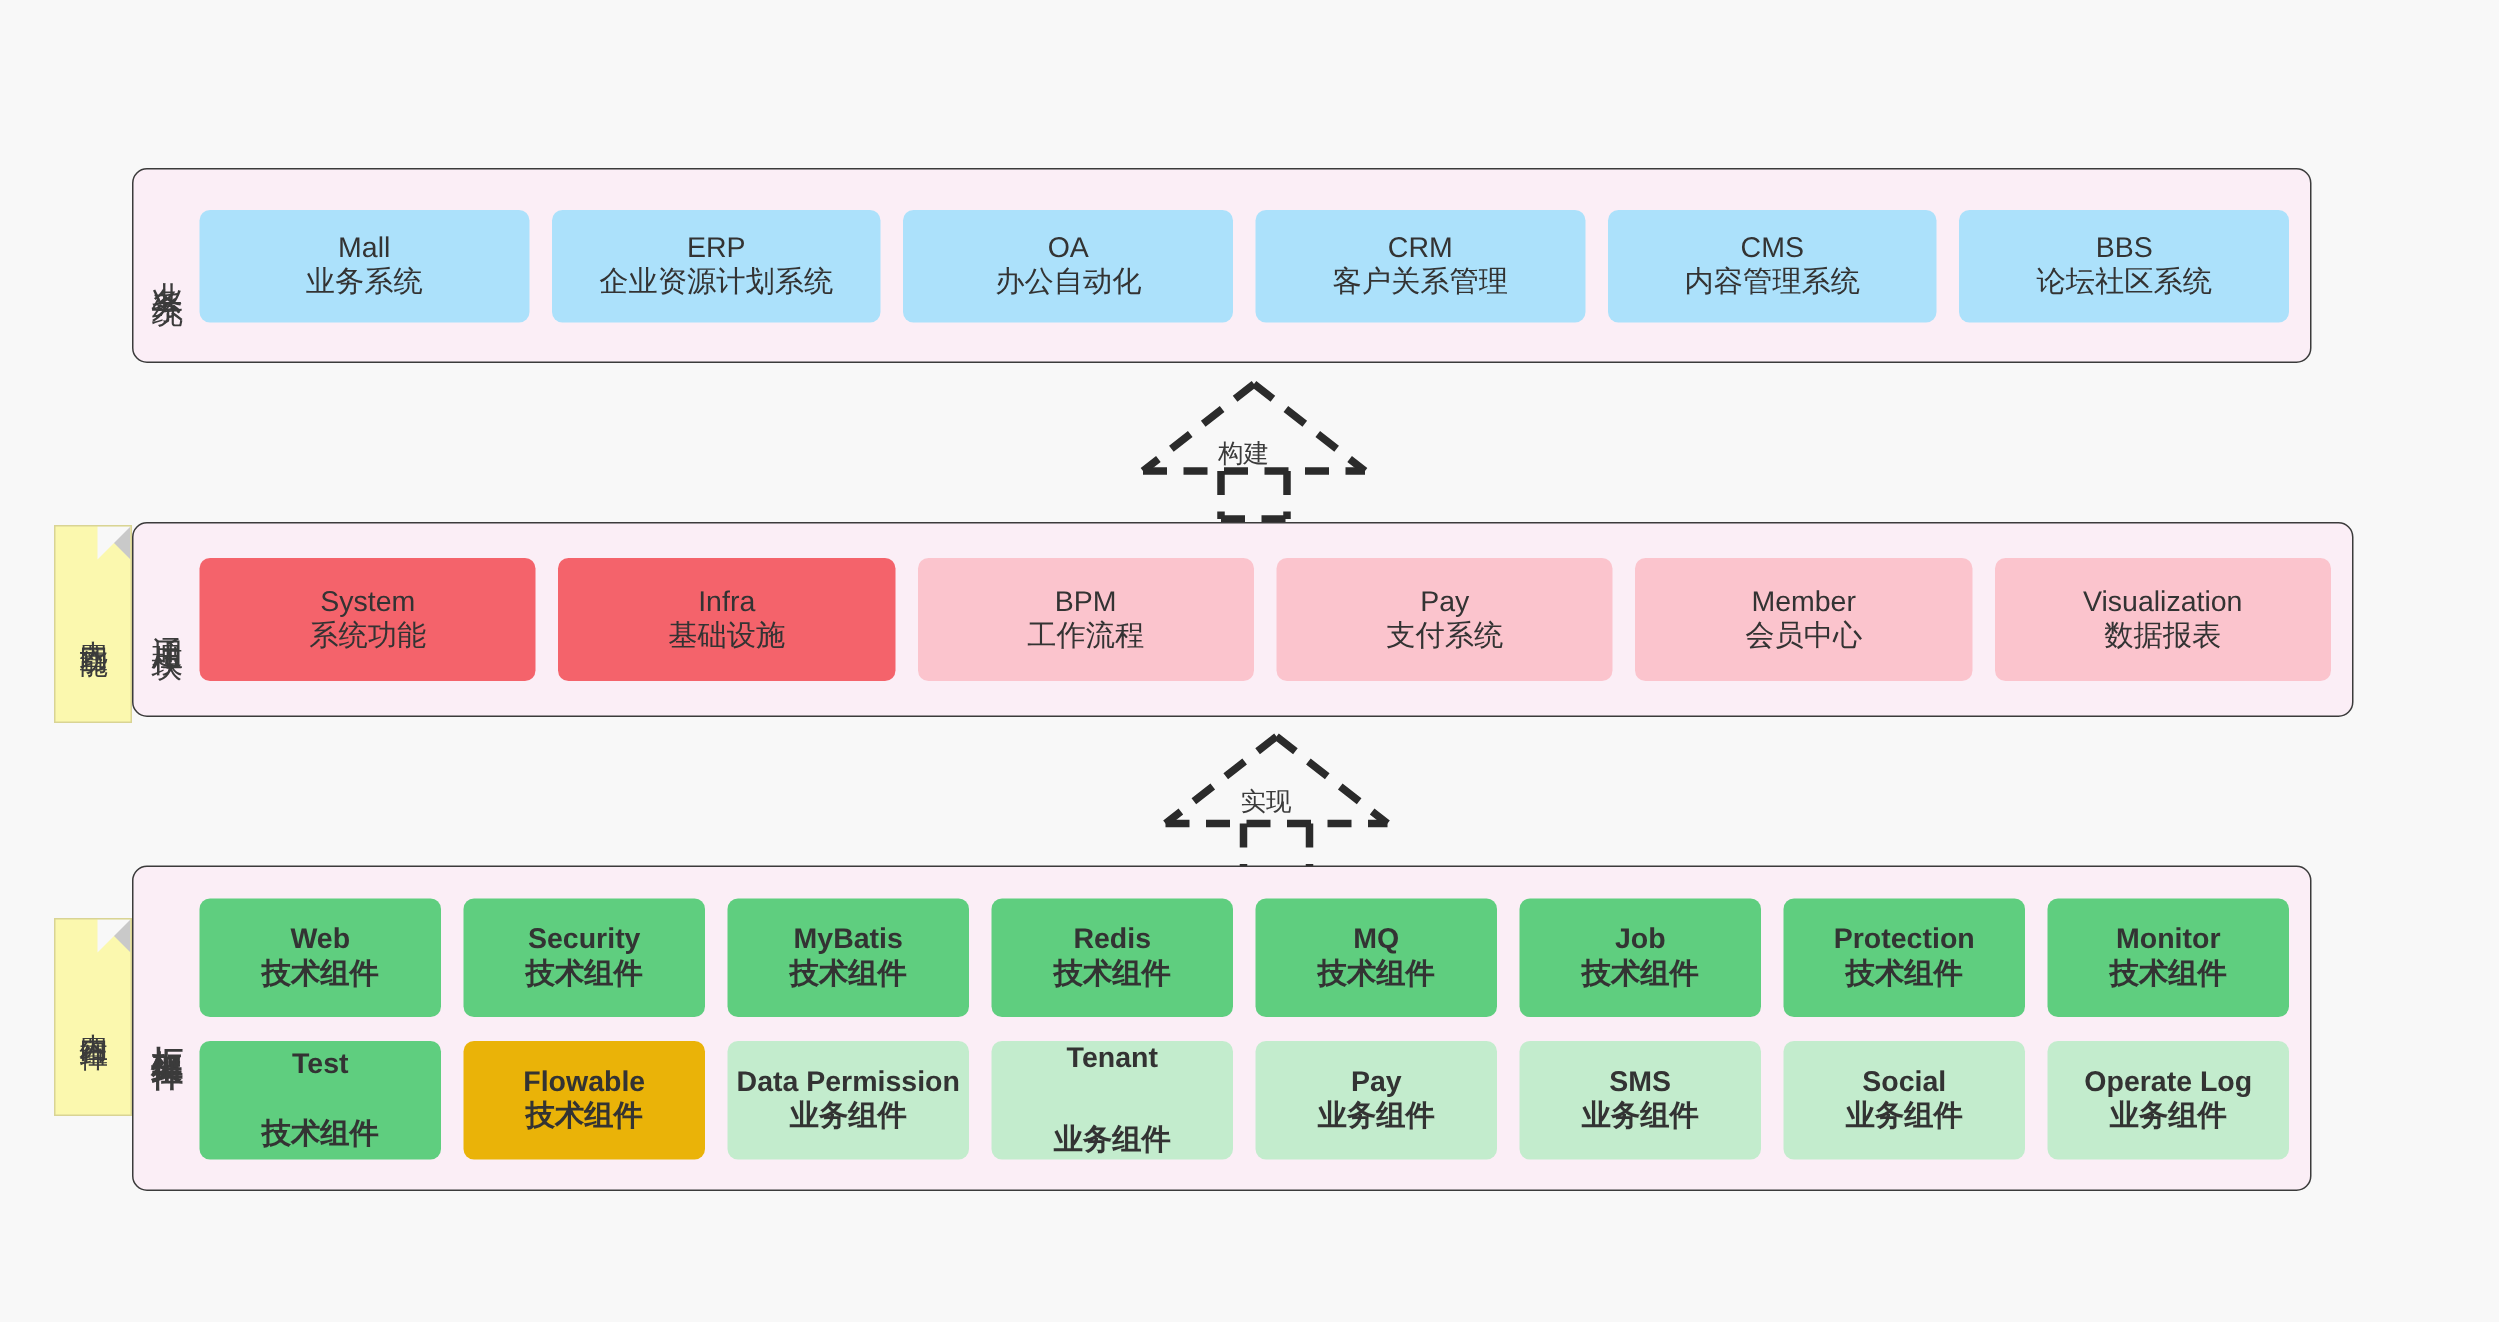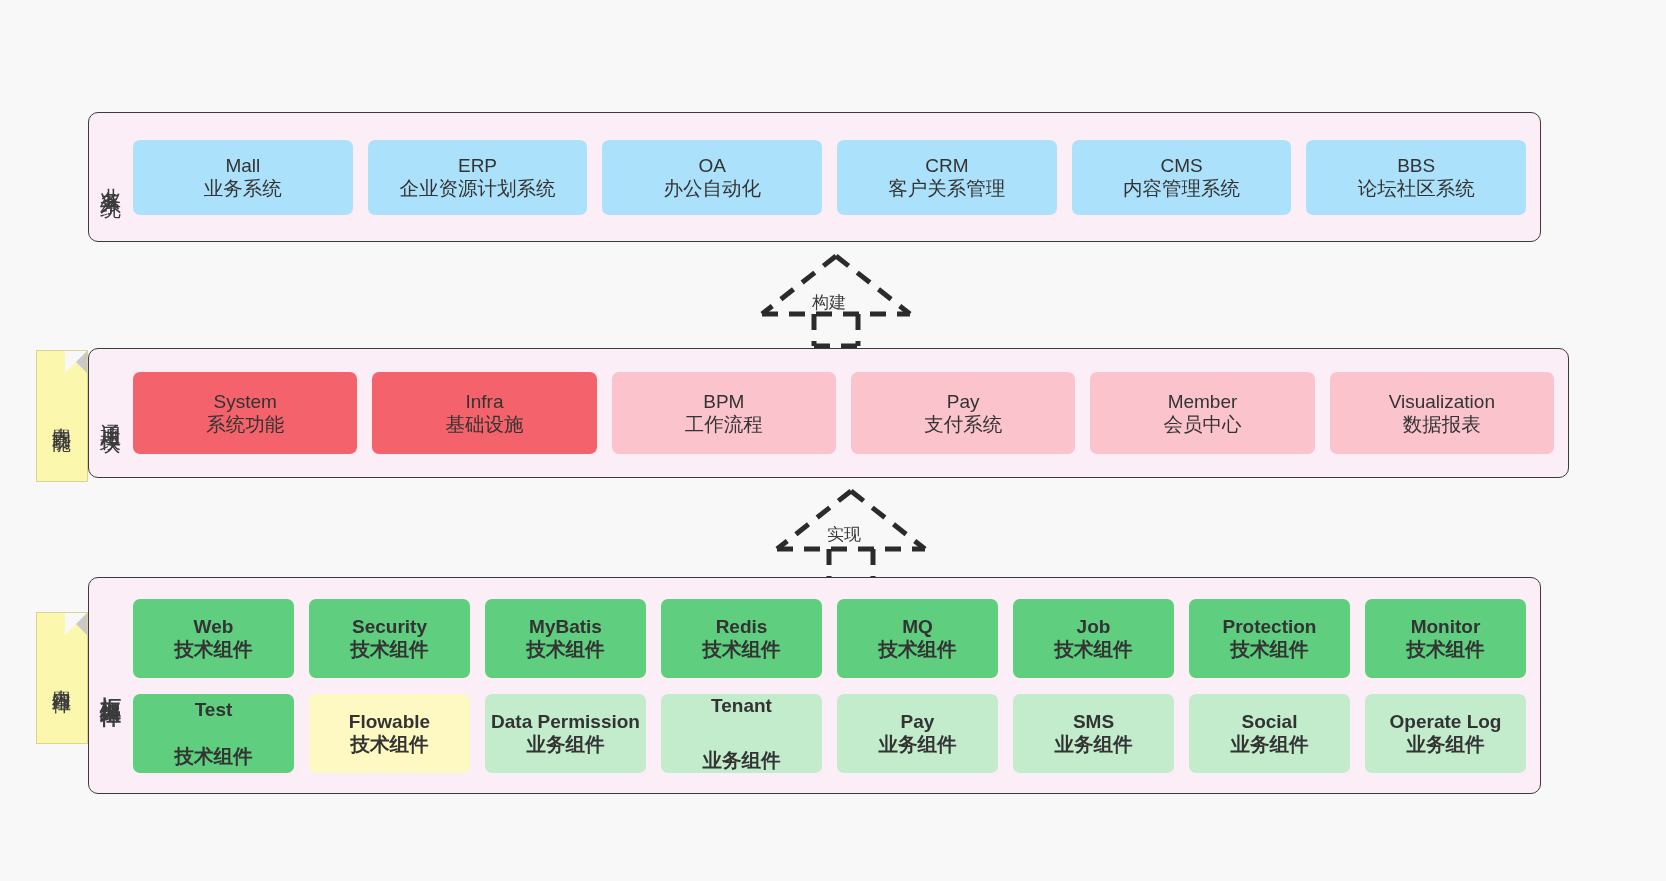--- a/index.html
+++ b/index.html
@@ -289,21 +289,21 @@
         <div class="node" style="background: rgb(95, 206, 127);">
           <span class="n-title">Monitor</span>
           <span class="n-sub">技术组件</span>
         </div>
       </div>
       <div class="node-row">
         <div class="node" style="background: rgb(95, 206, 127); gap: 24px;">
           <span class="n-title">Test</span>
           <span class="n-sub">技术组件</span>
         </div>
-        <div class="node" style="background: #fef9c3;">
+        <div class="node" style="background: #eab308;">
           <span class="n-title">Flowable</span>
           <span class="n-sub">技术组件</span>
         </div>
         <div class="node" style="background: rgb(195, 236, 205);">
           <span class="n-title">Data Permission</span>
           <span class="n-sub">业务组件</span>
         </div>
         <div class="node" style="background: rgb(195, 236, 205); gap: 32px;">
           <span class="n-title">Tenant</span>
           <span class="n-sub">业务组件</span>

